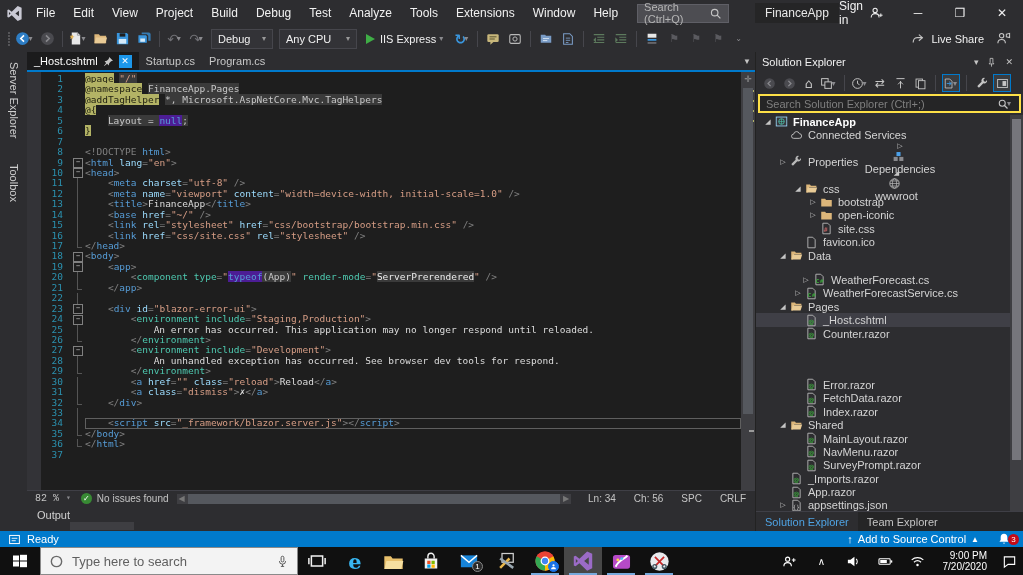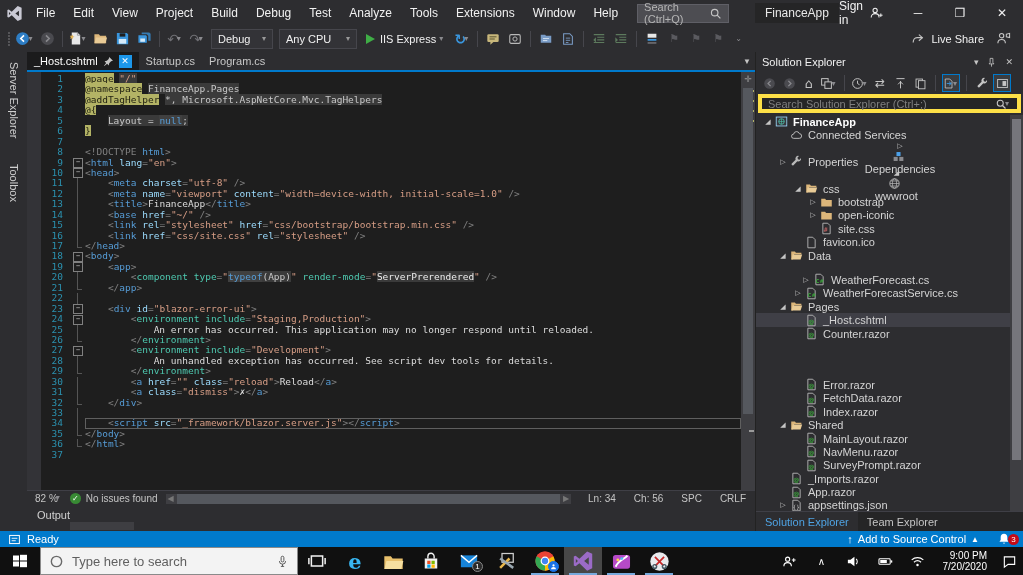--- a/index.html
+++ b/index.html
@@ -54,47 +54,47 @@
   .lnum{width:46px;color:#2b91af;text-align:right;padding-right:10px;flex:0 0 auto;}
   .ocell{width:12px;flex:0 0 auto;position:relative;}
   .ocell.o-box::before{content:"−";position:absolute;left:0;top:0.5px;width:8px;height:8px;border:1px solid #808080;background:#1e1e1e;color:#c5c5c5;font-size:7px;line-height:7px;text-align:center;}
   .ocell.o-line::before{content:"";position:absolute;left:4px;top:0;bottom:0;border-left:1px solid #555;}
   .ocell.o-end::before{content:"";position:absolute;left:4px;top:0;height:60%;width:4px;border-left:1px solid #555;border-bottom:1px solid #555;}
   .lc{flex:1;}
   .lc.cur{outline:1px solid #5f5f5f;outline-offset:-1px;}
   .c-x{color:#dcdcdc;} .c-pu{color:#808080;} .c-tag{color:#569cd6;} .c-attr{color:#9cdcfe;}
   .c-val{color:#d69d85;} .c-txt{color:#dcdcdc;} .c-th{color:#4ec9b0;} .c-tha{color:#4ec9b0;}
   .c-rd{background:#b3b365;color:#1f1f10;} .c-ch{background:#3a3a3a;color:#c8c8c8;}
-  .c-sh{background:#3a3a3a;color:#d69d85;} .c-kwh{background:#404040;color:#569cd6;} .c-ch2{background:#3a3a3a;color:#ececec;}
+  .c-sh{background:#3a3a3a;color:#d69d85;} .c-kwh{background:#4c1d95;color:#569cd6;} .c-ch2{background:#3a3a3a;color:#ececec;}
   .vscroll{position:absolute;right:0;top:0;width:14px;height:100%;background:#3e3e42;}
   .vthumb{position:absolute;left:2px;right:2px;top:16px;height:78%;background:#55585e;}
   .vsplit{position:absolute;top:2px;left:0;width:14px;text-align:center;color:#9a9a9a;font-size:9px;line-height:10px;}
   .smark{position:absolute;right:1px;width:5px;height:2px;background:#b3b365;}
 
   .edstatus{height:16px;background:#2d2d30;border-top:1px solid #3f3f46;display:flex;align-items:center;font-size:10px;color:#c5c5c5;flex:0 0 auto;}
-  .zoombox{padding:0 8px;display:flex;gap:0;align-items:flex-start;}
+  .zoombox{padding:0 8px;display:flex;gap:9px;align-items:flex-start;font-family:Liberation Mono, monospace;}
   .okdot{width:11px;height:11px;border-radius:50%;background:#388a34;color:#fff;font-size:8px;display:flex;align-items:center;justify-content:center;margin-right:5px;}
   .hscroll{flex:1;height:10px;background:#3e3e42;margin:0 8px;display:flex;align-items:center;}
   .harrow{width:10px;color:#777;font-size:8px;text-align:center;}
   .hthumb{flex:1;height:10px;background:#55585e;margin:0 1px;}
   .edstat-item{padding:0 9px;}
 
   .outputrow{height:25px;background:#2d2d30;position:relative;flex:0 0 auto;}
   .outputlbl{position:absolute;left:10px;top:3px;color:#d0d0d0;font-size:11px;}
   .outstub{position:absolute;left:43px;top:16px;width:64px;height:8px;background:#3e3e42;}
 
   
   .secol{width:268px;background:#2d2d30;border-left:1px solid #222;display:flex;flex-direction:column;}
   .sehead{height:20px;display:flex;align-items:center;padding:0 6px;color:#f1f1f1;font-size:11px;}
   .sehead .hsp{flex:1;}
   .seheadbtn{color:#c5c5c5;font-size:9px;padding:0 4px;}
   .setools{height:22px;display:flex;align-items:center;padding:0 4px;gap:2px;}
   .set-ic{width:18px;height:18px;display:flex;align-items:center;justify-content:center;color:#c5c5c5;font-size:11px;}
   .set-ic.boxed{border:1px solid #007acc;background:#3a3d41;}
-  .sesearch{height:19px;margin:0 2px 2px 2px;background:#252526;border:4px solid #fde047;display:flex;align-items:center;padding:0 6px;color:#7f7f7f;font-size:11px;}
+  .sesearch{height:19px;margin:0 2px 2px 2px;background:#252526;border:2px solid #fde047;display:flex;align-items:center;padding:0 6px;color:#7f7f7f;font-size:11px;}
   .sesearch .ph{flex:1;}
   .setree{flex:1;position:relative;overflow:hidden;}
   .trow{height:13.4px;display:flex;align-items:center;font-size:11px;color:#d4d4d4;white-space:nowrap;}
   .trow.sel{background:#3f3f46;}
   .texp{width:12px;flex:0 0 auto;text-align:center;color:#c5c5c5;font-size:7px;}
   .tico{width:15px;flex:0 0 auto;margin-right:4px;}
   .tlbl.bold{font-weight:bold;color:#fff;}
   .sescroll{position:absolute;right:0;top:0;width:13px;height:100%;background:#3e3e42;}
   .sesthumb{position:absolute;left:2px;right:2px;top:4px;height:86%;background:#76767c;}
   .setabs{height:20px;display:flex;align-items:center;background:#252526;border-top:1px solid #3f3f46;}
@@ -385,21 +385,21 @@
             <div class="crow"><span class="lnum">18</span><span class="ocell o-box"></span><span class="lc"><span class="c-pu">&lt;</span><span class="c-tag">body</span><span class="c-pu">&gt;</span></span></div>
             <div class="crow"><span class="lnum">19</span><span class="ocell o-box"></span><span class="lc"><span class="c-x">    </span><span class="c-pu">&lt;</span><span class="c-tag">app</span><span class="c-pu">&gt;</span></span></div>
             <div class="crow"><span class="lnum">20</span><span class="ocell o-line"></span><span class="lc"><span class="c-x">        </span><span class="c-pu">&lt;</span><span class="c-th">component</span><span class="c-x"> </span><span class="c-tha">type</span><span class="c-pu">=</span><span class="c-val">"</span><span class="c-kwh">typeof</span><span class="c-ch">(App)</span><span class="c-val">"</span><span class="c-x"> </span><span class="c-tha">render-mode</span><span class="c-pu">=</span><span class="c-val">"</span><span class="c-ch2">ServerPrerendered</span><span class="c-val">"</span><span class="c-x"> </span><span class="c-pu">/&gt;</span></span></div>
             <div class="crow"><span class="lnum">21</span><span class="ocell o-end"></span><span class="lc"><span class="c-x">    </span><span class="c-pu">&lt;/</span><span class="c-tag">app</span><span class="c-pu">&gt;</span></span></div>
             <div class="crow"><span class="lnum">22</span><span class="ocell o-line"></span><span class="lc"></span></div>
             <div class="crow"><span class="lnum">23</span><span class="ocell o-box"></span><span class="lc"><span class="c-x">    </span><span class="c-pu">&lt;</span><span class="c-tag">div</span><span class="c-x"> </span><span class="c-attr">id</span><span class="c-pu">=</span><span class="c-val">"blazor-error-ui"</span><span class="c-pu">&gt;</span></span></div>
             <div class="crow"><span class="lnum">24</span><span class="ocell o-box"></span><span class="lc"><span class="c-x">        </span><span class="c-pu">&lt;</span><span class="c-th">environment</span><span class="c-x"> </span><span class="c-tha">include</span><span class="c-pu">=</span><span class="c-val">"Staging,Production"</span><span class="c-pu">&gt;</span></span></div>
             <div class="crow"><span class="lnum">25</span><span class="ocell o-line"></span><span class="lc"><span class="c-txt">            An error has occurred. This application may no longer respond until reloaded.</span></span></div>
             <div class="crow"><span class="lnum">26</span><span class="ocell o-end"></span><span class="lc"><span class="c-x">        </span><span class="c-pu">&lt;/</span><span class="c-th">environment</span><span class="c-pu">&gt;</span></span></div>
             <div class="crow"><span class="lnum">27</span><span class="ocell o-box"></span><span class="lc"><span class="c-x">        </span><span class="c-pu">&lt;</span><span class="c-th">environment</span><span class="c-x"> </span><span class="c-tha">include</span><span class="c-pu">=</span><span class="c-val">"Development"</span><span class="c-pu">&gt;</span></span></div>
-            <div class="crow"><span class="lnum">28</span><span class="ocell o-line"></span><span class="lc"><span class="c-txt">            An unhandled exception has occurred. See script dev tools for details.</span></span></div>
+            <div class="crow"><span class="lnum">28</span><span class="ocell o-line"></span><span class="lc"><span class="c-txt">            An unhandled exception has occurred. See browser dev tools for respond.</span></span></div>
             <div class="crow"><span class="lnum">29</span><span class="ocell o-end"></span><span class="lc"><span class="c-x">        </span><span class="c-pu">&lt;/</span><span class="c-th">environment</span><span class="c-pu">&gt;</span></span></div>
             <div class="crow"><span class="lnum">30</span><span class="ocell o-line"></span><span class="lc"><span class="c-x">        </span><span class="c-pu">&lt;</span><span class="c-tag">a</span><span class="c-x"> </span><span class="c-attr">href</span><span class="c-pu">=</span><span class="c-val">""</span><span class="c-x"> </span><span class="c-attr">class</span><span class="c-pu">=</span><span class="c-val">"reload"</span><span class="c-pu">&gt;</span><span class="c-txt">Reload</span><span class="c-pu">&lt;/</span><span class="c-tag">a</span><span class="c-pu">&gt;</span></span></div>
             <div class="crow"><span class="lnum">31</span><span class="ocell o-line"></span><span class="lc"><span class="c-x">        </span><span class="c-pu">&lt;</span><span class="c-tag">a</span><span class="c-x"> </span><span class="c-attr">class</span><span class="c-pu">=</span><span class="c-val">"dismiss"</span><span class="c-pu">&gt;</span><span class="c-txt">✗</span><span class="c-pu">&lt;/</span><span class="c-tag">a</span><span class="c-pu">&gt;</span></span></div>
             <div class="crow"><span class="lnum">32</span><span class="ocell o-end"></span><span class="lc"><span class="c-x">    </span><span class="c-pu">&lt;/</span><span class="c-tag">div</span><span class="c-pu">&gt;</span></span></div>
             <div class="crow"><span class="lnum">33</span><span class="ocell o-line"></span><span class="lc"></span></div>
             <div class="crow"><span class="lnum">34</span><span class="ocell o-line"></span><span class="lc cur"><span class="c-x">    </span><span class="c-pu">&lt;</span><span class="c-tag">script</span><span class="c-x"> </span><span class="c-attr">src</span><span class="c-pu">=</span><span class="c-val">"_framework/blazor.server.js"</span><span class="c-pu">&gt;&lt;/</span><span class="c-tag">script</span><span class="c-pu">&gt;</span></span></div>
             <div class="crow"><span class="lnum">35</span><span class="ocell o-end"></span><span class="lc"><span class="c-pu">&lt;/</span><span class="c-tag">body</span><span class="c-pu">&gt;</span></span></div>
             <div class="crow"><span class="lnum">36</span><span class="ocell o-end"></span><span class="lc"><span class="c-pu">&lt;/</span><span class="c-tag">html</span><span class="c-pu">&gt;</span></span></div>
             <div class="crow"><span class="lnum">37</span><span class="ocell"></span><span class="lc"></span></div>
           </div>

